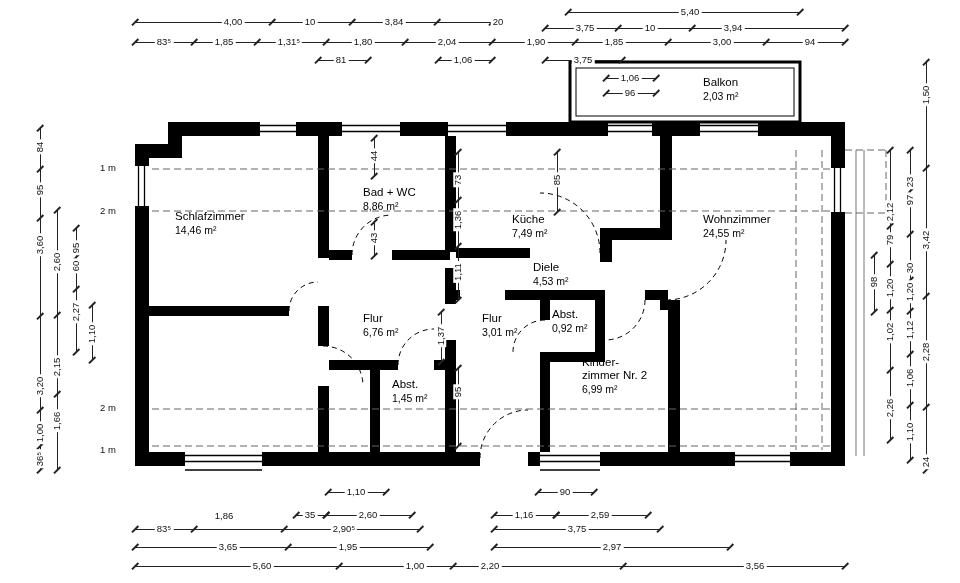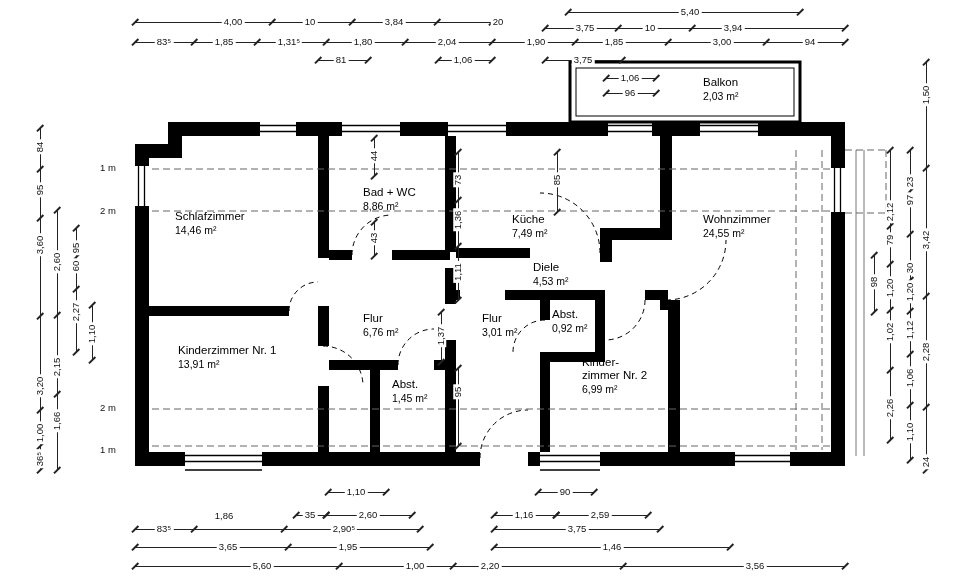--- a/index.html
+++ b/index.html
@@ -167,24 +167,20 @@
         <div class="room-name">Flur</div>
         <div class="room-area">6,76 m²</div>
       </div>
       <div class="room-label" style="left: 482px; top: 312px;">
         <div class="room-name">Flur</div>
         <div class="room-area">3,01 m²</div>
       </div>
       <div class="room-label" style="left: 552px; top: 308px;">
         <div class="room-name">Abst.</div>
         <div class="room-area">0,92 m²</div>
-      </div>
-      <div class="room-label" style="left: 178px; top: 344px;">
-        <div class="room-name">Kinderzimmer Nr. 1</div>
-        <div class="room-area">13,91 m²</div>
       </div>
       <div class="room-label" style="left: 392px; top: 378px;">
         <div class="room-name">Abst.</div>
         <div class="room-area">1,45 m²</div>
       </div>
       <div class="room-label" style="left: 582px; top: 356px;">
         <div class="room-name">Kinder-
 zimmer Nr. 2</div>
         <div class="room-area">6,99 m²</div>
       </div>
@@ -290,21 +286,21 @@
       <div class="dim-text" style="left: 577px; top: 529px;">3,75</div>
       <div class="dim-line-h" style="left: 135px; top: 547px; width: 295px;"></div>
       <div class="dim-tick" style="left: 135px; top: 547px;"></div>
       <div class="dim-tick" style="left: 430px; top: 547px;"></div>
       <div class="dim-tick" style="left: 288px; top: 547px;"></div>
       <div class="dim-text" style="left: 228px; top: 547px;">3,65</div>
       <div class="dim-text" style="left: 348px; top: 547px;">1,95</div>
       <div class="dim-line-h" style="left: 494px; top: 547px; width: 236px;"></div>
       <div class="dim-tick" style="left: 494px; top: 547px;"></div>
       <div class="dim-tick" style="left: 730px; top: 547px;"></div>
-      <div class="dim-text" style="left: 612px; top: 547px;">1,46</div>
+      <div class="dim-text" style="left: 612px; top: 547px;">2,97</div>
       <div class="dim-line-h" style="left: 135px; top: 566px; width: 710px;"></div>
       <div class="dim-tick" style="left: 135px; top: 566px;"></div>
       <div class="dim-tick" style="left: 845px; top: 566px;"></div>
       <div class="dim-tick" style="left: 338.5px; top: 566px;"></div>
       <div class="dim-tick" style="left: 452.5px; top: 566px;"></div>
       <div class="dim-tick" style="left: 622.5px; top: 566px;"></div>
       <div class="dim-text" style="left: 262px; top: 566px;">5,60</div>
       <div class="dim-text" style="left: 415px; top: 566px;">1,00</div>
       <div class="dim-text" style="left: 490px; top: 566px;">2,20</div>
       <div class="dim-text" style="left: 755px; top: 566px;">3,56</div>

